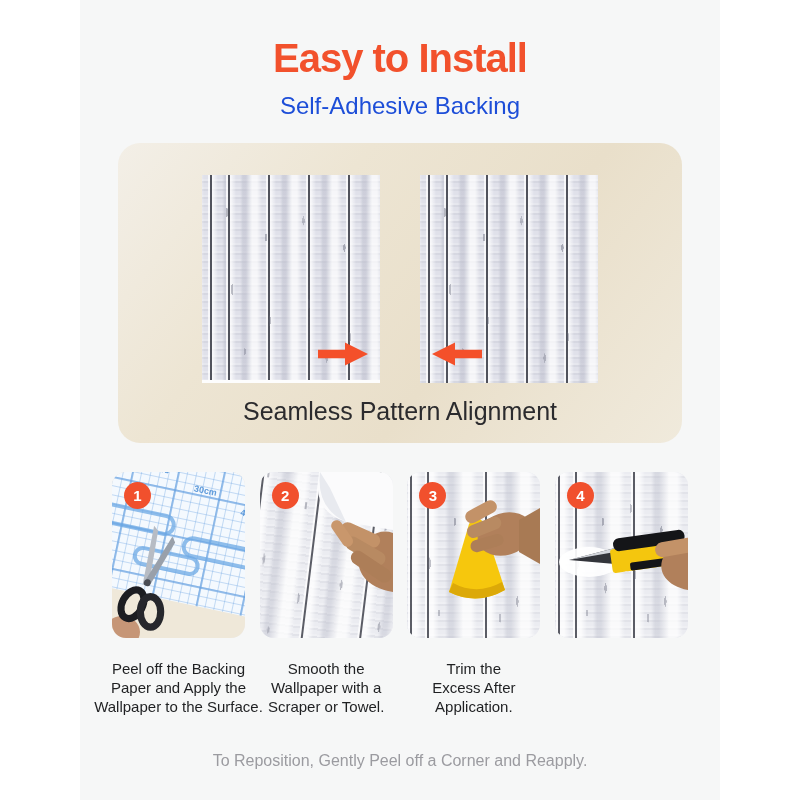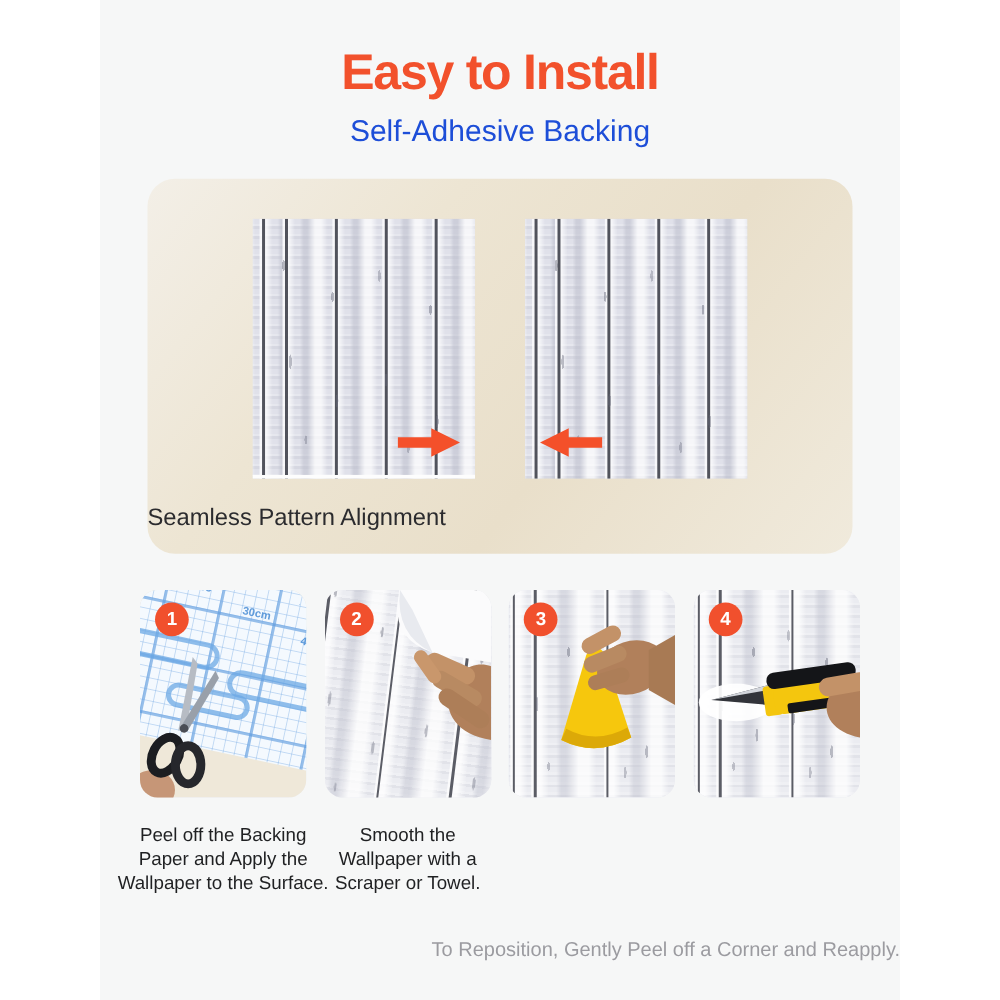--- a/index.html
+++ b/index.html
@@ -44,22 +44,22 @@
     background-image:
       repeating-linear-gradient(90deg,rgba(63,65,75,.85) 0 2px,rgba(63,65,75,0) 2px 58px),
       repeating-linear-gradient(90deg,rgba(255,255,255,.8) 0 8px,rgba(255,255,255,0) 14px 20px,rgba(186,188,202,.4) 24px 28px,rgba(255,255,255,.75) 38px 46px,rgba(255,255,255,0) 52px 58px),
       repeating-linear-gradient(0deg,rgba(142,145,162,.1) 0 2px,rgba(255,255,255,.2) 2px 4px,rgba(255,255,255,0) 4px 8px);
     background-position:20px 0,18px 0,0 0;}
 
   .arrow{position:absolute;width:50px;height:26px;background:#F4502A;}
   .arrow-right{right:12px;bottom:16px;clip-path:polygon(0 34%,54% 34%,54% 6%,100% 50%,54% 94%,54% 66%,0 66%);}
   .arrow-left{left:12px;bottom:16px;clip-path:polygon(100% 34%,46% 34%,46% 6%,0 50%,46% 94%,46% 66%,100% 66%);}
 
-  .panel-caption{position:absolute;bottom:17px;left:0;width:100%;
-                 font-size:19px;font-weight:500;color:#2B2B2E;}
+  .panel-caption{position:absolute;bottom:17px;left:0;width:100%;text-align:center;
+                 font-size:25px;font-weight:500;color:#2B2B2E;}
 
   
   .steps{position:absolute;left:32px;top:472px;width:576px;display:grid;
          grid-template-columns:repeat(4,133px);justify-content:space-between;}
   .step{position:relative;width:133px;height:166px;border-radius:14px;overflow:hidden;background:#ECEDF2;}
   .badge{position:absolute;top:10px;left:12px;width:27px;height:27px;border-radius:50%;
          background:#F1502D;color:#FFFFFF;font-weight:700;font-size:15px;
          display:flex;align-items:center;justify-content:center;z-index:5;}
   .art{position:absolute;inset:0;width:100%;height:100%;}
 
@@ -79,21 +79,21 @@
   .scissors{position:absolute;left:4px;top:52px;width:66px;height:112px;transform:rotate(14deg);}
 
   .tilt{position:absolute;inset:-20%;transform:rotate(7deg);}
 
   
   .captions{position:absolute;left:32px;top:659px;width:576px;display:grid;
             grid-template-columns:repeat(4,133px);justify-content:space-between;}
   .cap{display:flex;justify-content:center;}
   .cap span{white-space:pre;text-align:center;font-size:15px;line-height:19px;color:#1F2022;}
 
-  .footer{position:absolute;top:752px;left:0;width:100%;text-align:right;font-size:16px;color:#9B9BA0;}
+  .footer{position:absolute;top:752px;left:0;width:100%;text-align:center;font-size:16px;color:#9B9BA0;}
 </style>
 </head>
 <body>
 
 <div class="canvas">
   <div class="content">
 
     <div class="title">Easy to Install</div>
     <div class="subtitle">Self-Adhesive Backing</div>
 
@@ -187,18 +187,23 @@
       <div class="cap">
           <span>Peel off the Backing
 Paper and Apply the
 Wallpaper to the Surface.</span>
         </div>
       <div class="cap">
           <span>Smooth the
 Wallpaper with a
 Scraper or Towel.</span>
         </div>
+      <div class="cap">
+          <span>Trim the
+Excess After
+Application.</span>
+        </div>
     </div>
 
     <div class="footer">To Reposition, Gently Peel off a Corner and Reapply.</div>
 
   </div>
 </div>
 
 </body></html>

